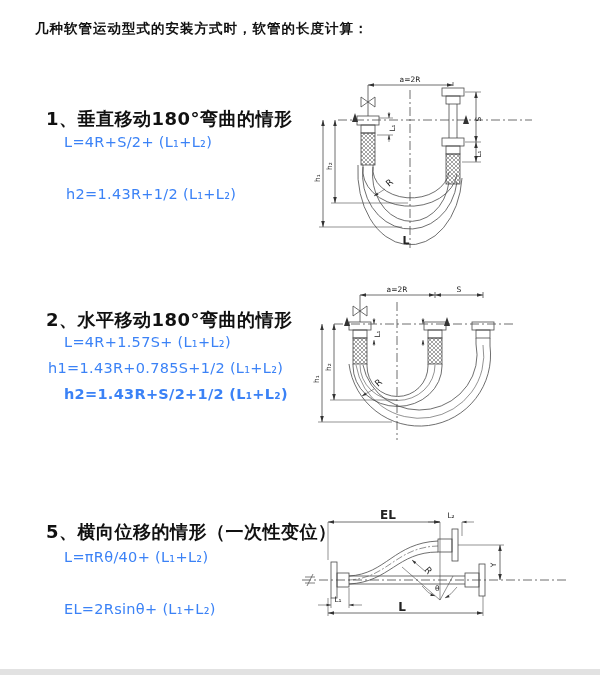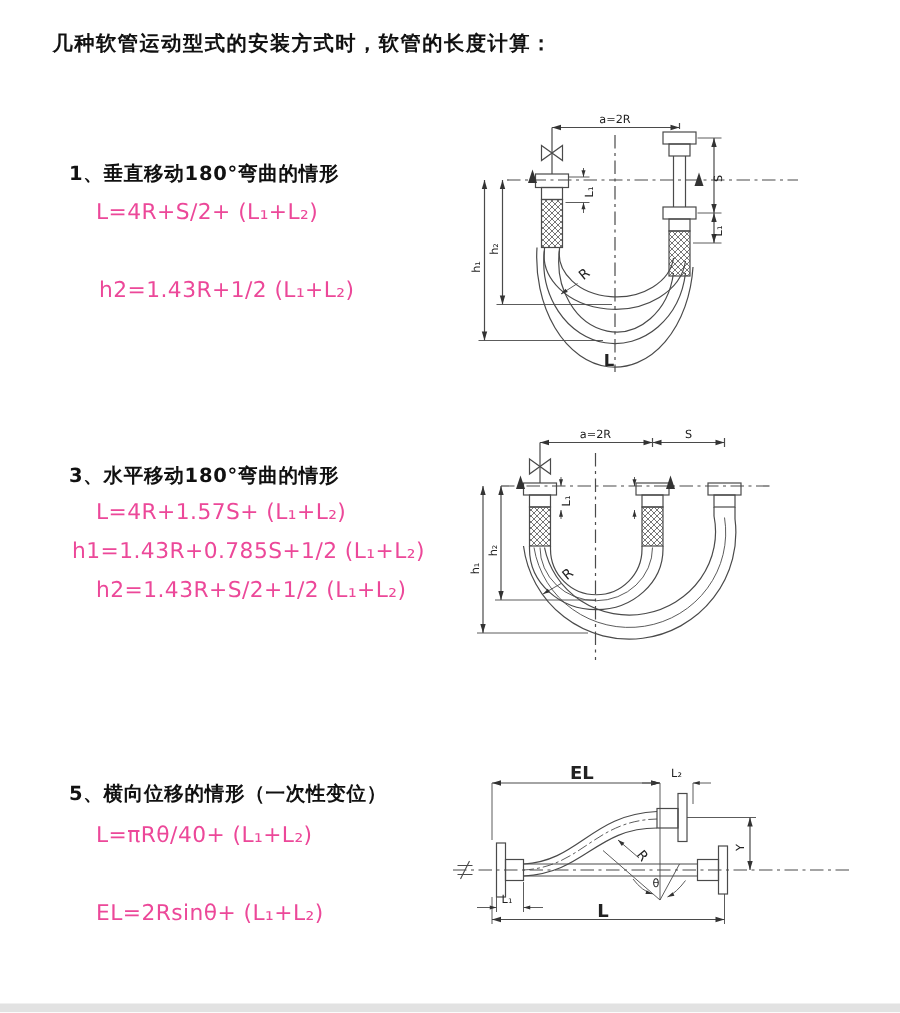--- a/index.html
+++ b/index.html
@@ -1,41 +1,41 @@
 <!DOCTYPE html>
 <html><head>
 <meta charset="utf-8">
 <style>
   html,body{margin:0;padding:0;background:#fff;}
   #page{position:relative;width:600px;height:675px;background:#ffffff;overflow:hidden;
         font-family:"DejaVu Sans","Liberation Sans",sans-serif;color:#111;}
   .title{position:absolute;left:35px;top:20px;font-size:13.5px;font-weight:700;letter-spacing:1px;}
-  .sec-head{position:absolute;font-size:13px;font-weight:700;letter-spacing:.5px;}
-  .formula{position:absolute;font-size:14.5px;font-weight:400;letter-spacing:.3px;color:#ec4899;}
+  .sec-head{position:absolute;font-size:18px;font-weight:700;letter-spacing:.5px;}
+  .formula{position:absolute;font-size:14.5px;font-weight:400;letter-spacing:.3px;color:#3b82f6;}
   svg{position:absolute;overflow:visible;}
   svg text{font-family:"DejaVu Sans","Liberation Sans",sans-serif;fill:#222;}
   .dimtxt{font-size:7.5px;}
   .bigtxt{font-size:11px;font-weight:700;}
   .footer-strip{position:absolute;left:0;bottom:0;width:600px;height:6px;background:#e2e2e2;}
 </style>
 </head>
 <body>
 
 <div id="page">
 
   <div class="title">几种软管运动型式的安装方式时，软管的长度计算：</div>
 
   <div class="sec-head" style="left:46px;top:107px;">1、垂直移动180°弯曲的情形</div>
   <div class="formula" style="left:64px;top:134px;">L=4R+S/2+ (L₁+L₂)</div>
   <div class="formula" style="left:66px;top:186px;">h2=1.43R+1/2 (L₁+L₂)</div>
 
-  <div class="sec-head" style="left:46px;top:308px;">3、水平移动180°弯曲的情形</div>
+  <div class="sec-head" style="left:46px;top:308px;">2、水平移动180°弯曲的情形</div>
   <div class="formula" style="left:64px;top:334px;text-align:right;">L=4R+1.57S+ (L₁+L₂)</div>
   <div class="formula" style="left:48px;top:360px;">h1=1.43R+0.785S+1/2 (L₁+L₂)</div>
-  <div class="formula" style="left:64px;top:386px;">h2=1.43R+S/2+1/2 (L₁+L₂)</div>
+  <div class="formula" style="left:64px;top:386px;font-weight:bold;">h2=1.43R+S/2+1/2 (L₁+L₂)</div>
 
   <div class="sec-head" style="left:46px;top:520px;">5、横向位移的情形（一次性变位）</div>
   <div class="formula" style="left:64px;top:549px;">L=πRθ/40+ (L₁+L₂)</div>
   <div class="formula" style="left:64px;top:601px;">EL=2Rsinθ+ (L₁+L₂)</div>
 
   <svg style="left:300px;top:70px;" width="270" height="195" viewBox="0 0 270 195">
     <defs>
       <marker id="ae" viewBox="0 0 12 8" refX="11" refY="4" markerWidth="9" markerHeight="6" orient="auto">
         <path d="M1,1 L11,4 L1,7 Z" fill="#333"></path>
       </marker>

